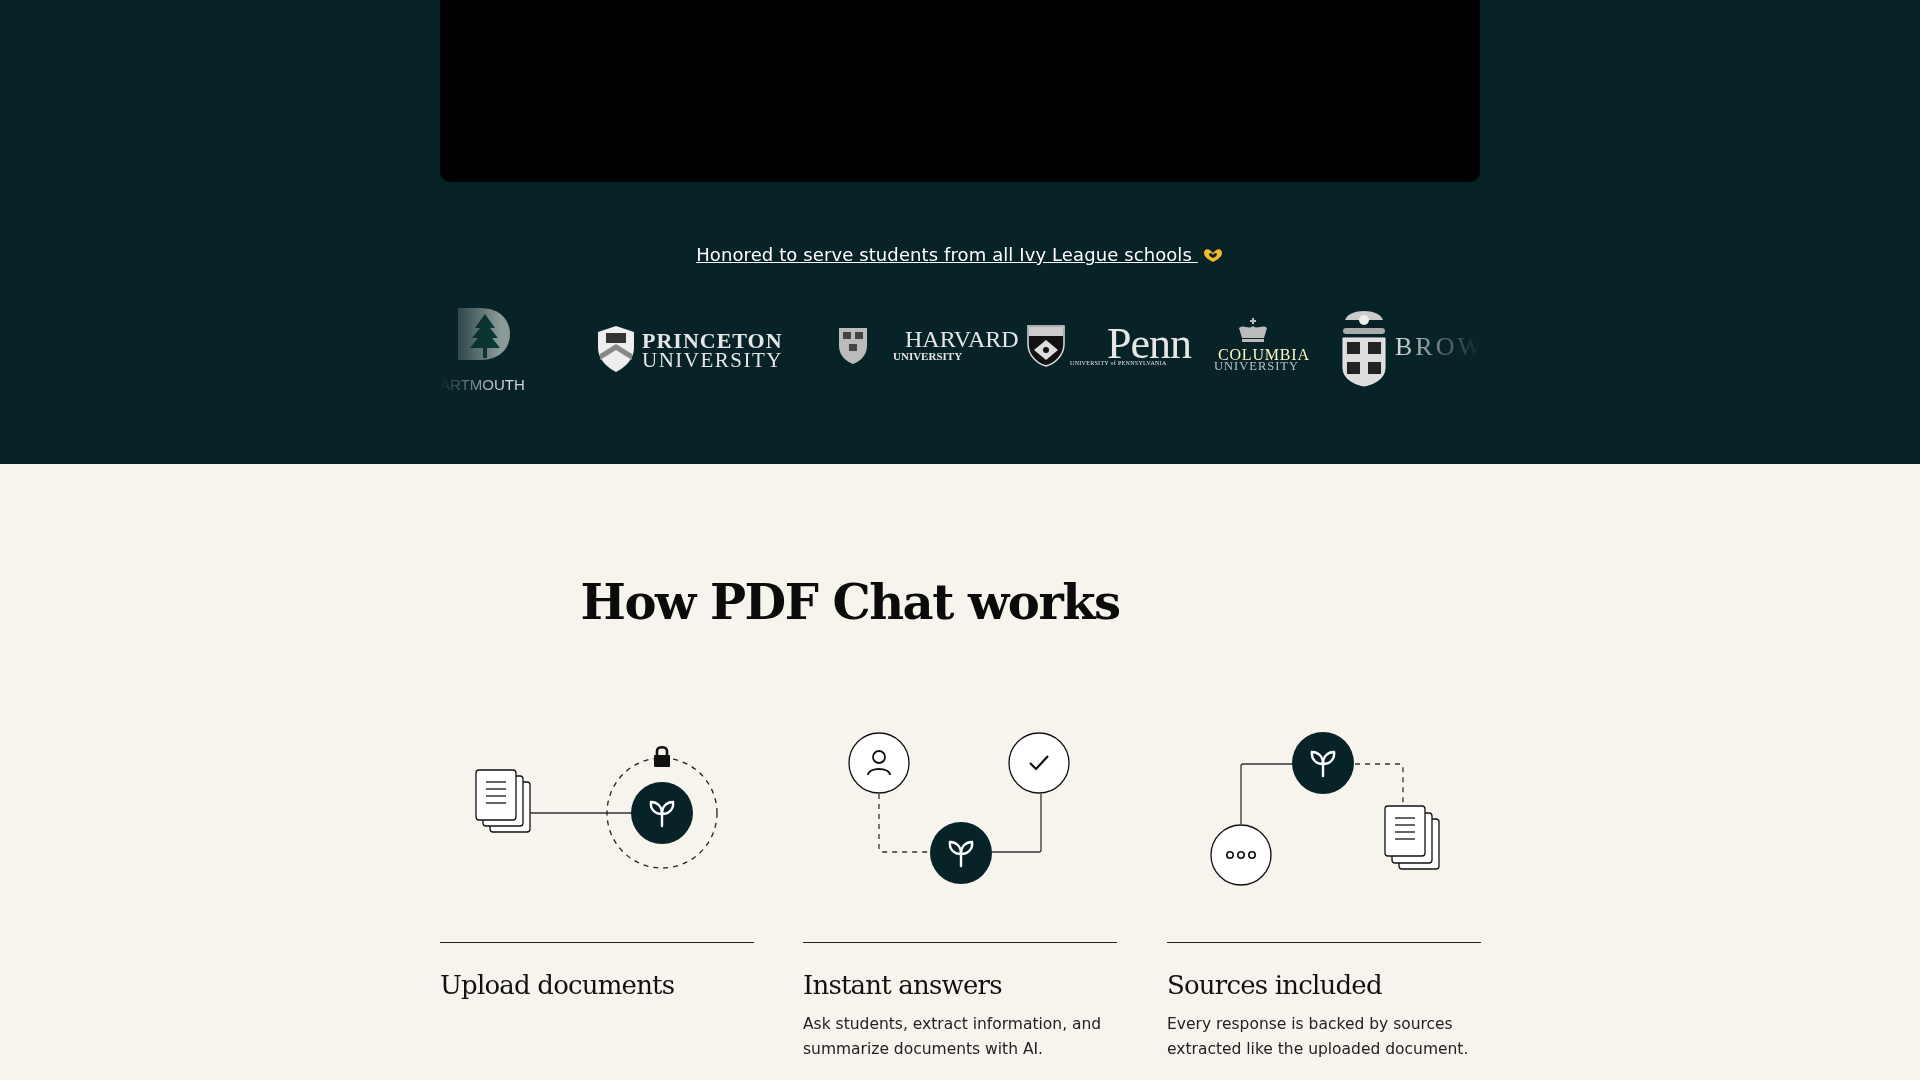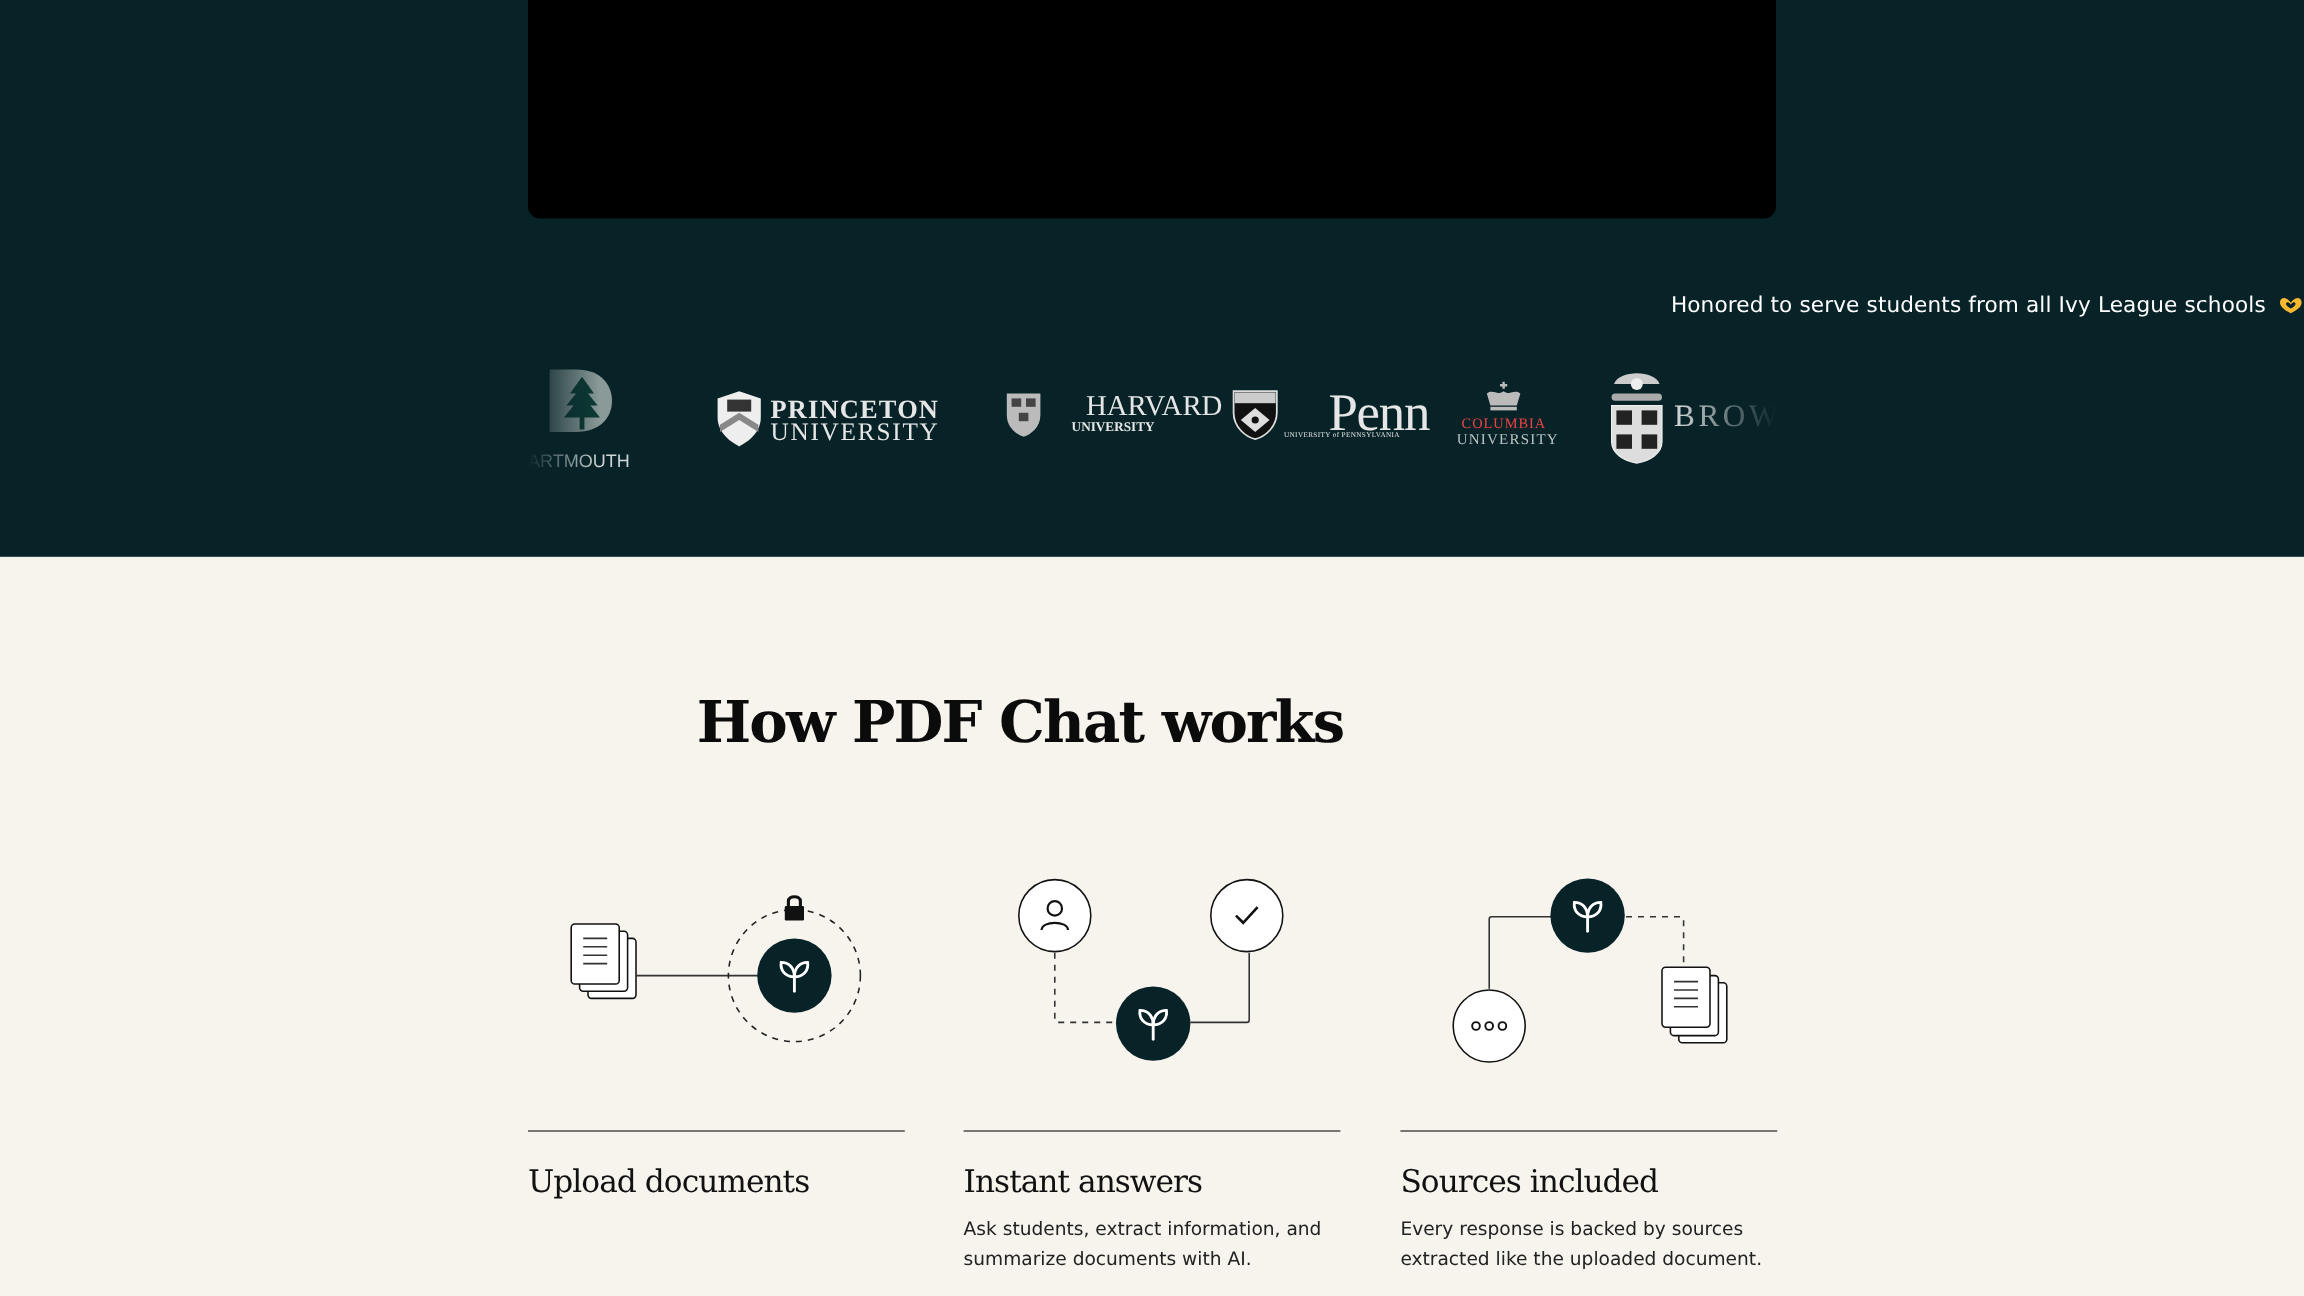--- a/index.html
+++ b/index.html
@@ -1,20 +1,20 @@
 <!DOCTYPE html>
 <html><head>
   <meta charset="utf-8">
   <style>
     * { box-sizing: border-box; margin: 0; padding: 0; }
     html, body { width: 1920px; height: 1080px; overflow: hidden; }
     body { background: #f7f4ee; font-family: "Liberation Sans", sans-serif; color: #111; }
     .hero { position: absolute; left: 0; top: 0; width: 1920px; height: 464px; background: #072328; }
     .video { position: absolute; left: 440px; top: 0; width: 1040px; height: 182px; background: #000; border-radius: 0 0 10px 10px; }
-    .honored { position: absolute; top: 244px; left: 0; width: 1920px; text-align: right; color: #fff; font-size: 18px; font-family: "DejaVu Sans", sans-serif; letter-spacing: 0.1px; }
+    .honored { position: absolute; top: 244px; left: 0; width: 1920px; text-align: center; color: #fff; font-size: 18px; font-family: "DejaVu Sans", sans-serif; letter-spacing: 0.1px; text-decoration: underline; }
     .honored .emoji { display: inline-block; width: 22px; height: 16px; vertical-align: -2px; margin-left: 4px; }
     .logos { position: absolute; left: 440px; top: 300px; width: 1040px; height: 100px; overflow: hidden; }
     .logos .fade-l { position: absolute; left: 0; top: 0; width: 60px; height: 100%; background: linear-gradient(90deg, #072328, rgba(7,35,40,0)); z-index: 2; }
     .logos .fade-r { position: absolute; right: 0; top: 0; width: 90px; height: 100%; background: linear-gradient(270deg, #072328, rgba(7,35,40,0)); z-index: 2; }
     .logo { position: absolute; color: #e6e6e6; font-family: "Liberation Serif", serif; }
     .how-title { position: absolute; top: 574px; left: 0; width: 1700px; text-align: center; font-family: "DejaVu Serif", serif; font-weight: bold; font-size: 48px; letter-spacing: -1.5px; color: #0b0b0b; }
     .card { position: absolute; top: 700px; width: 314px; }
     .card .illus { position: relative; width: 314px; height: 230px; }
     .card .rule { position: absolute; top: 242px; left: 0; width: 314px; height: 1px; background: #222; }
     .card .title { position: absolute; top: 270px; left: 0; font-family: "DejaVu Serif", serif; font-size: 26px; letter-spacing: -0.8px; color: #111; white-space: nowrap; }
@@ -79,21 +79,21 @@
       <div style="position:absolute; left:44px; top:-6px; font-size:44px; white-space:nowrap; letter-spacing:-1px;margin-left:37px;">Penn</div>
       <div style="position:absolute; left:44px; top:36px; font-size:6px; white-space:nowrap; letter-spacing:0.3px;">UNIVERSITY of PENNSYLVANIA</div>
     </div>
 
     <div class="logo" style="left:774px; top:18px;">
       <svg width="34" height="26" viewBox="0 0 34 26" style="position:absolute; left:22px; top:0;">
         <path d="M17 0 V6 M14 3 H20" stroke="#bbb" stroke-width="2"></path>
         <path d="M3 10 C8 6 12 12 17 8 C22 12 26 6 31 10 L28 20 H6 Z" fill="#bbb"></path>
         <rect x="6" y="21" width="22" height="3" fill="#bbb"></rect>
       </svg>
-      <div style="position:absolute; left:4px; top:28px; font-size:12px; letter-spacing:0.8px; white-space:nowrap; color:#ef4444;">COLUMBIA</div>
+      <div style="position:absolute; left:4px; top:28px; font-size:16px; letter-spacing:0.8px; white-space:nowrap; color:#fef9c3;">COLUMBIA</div>
       <div style="position:absolute; left:0; top:41px; font-size:12.5px; letter-spacing:1px; white-space:nowrap; color:#bcc4c3;">UNIVERSITY</div>
     </div>
 
     <div class="logo" style="left:899px; top:6px;">
       <svg width="50" height="82" viewBox="0 0 50 82" style="position:absolute; left:0; top:0;">
         <path d="M6 14 C10 2 40 2 44 14 Z" fill="#ccc"></path>
         <circle cx="25" cy="14" r="5" fill="#eee"></circle>
         <rect x="4" y="22" width="42" height="6" rx="3" fill="#aaa"></rect>
         <path d="M4 32 H46 V62 C46 72 36 78 25 80 C14 78 4 72 4 62 Z" fill="#ddd" stroke="#eee"></path>
         <rect x="8" y="36" width="13" height="12" fill="#222"></rect>

